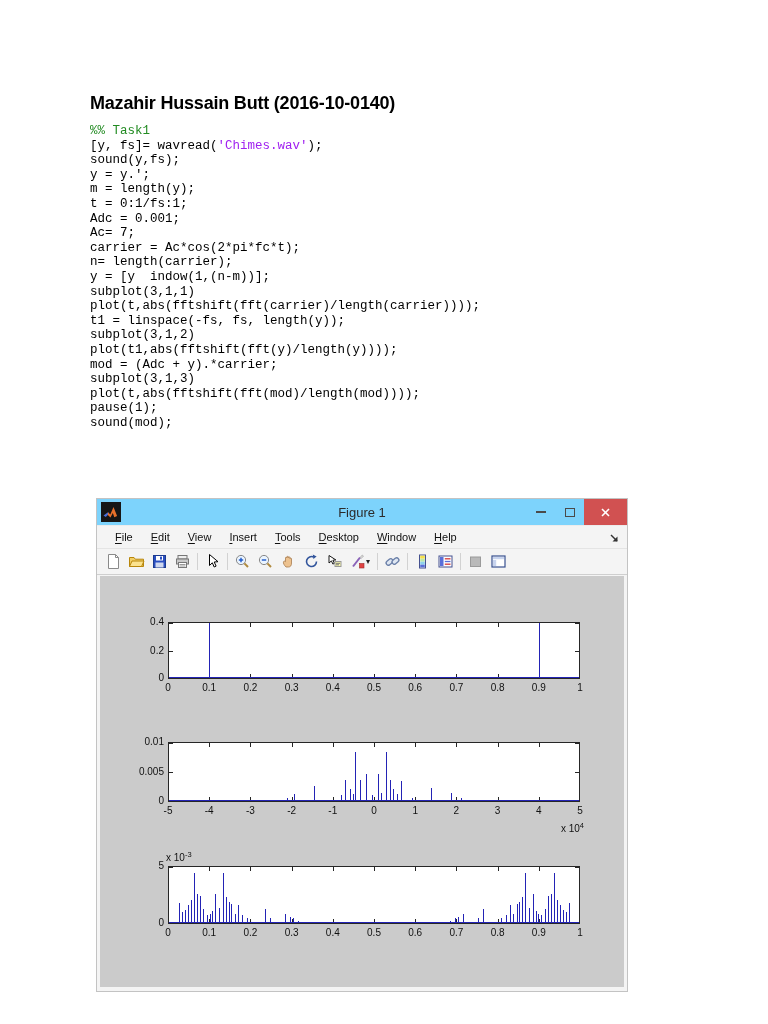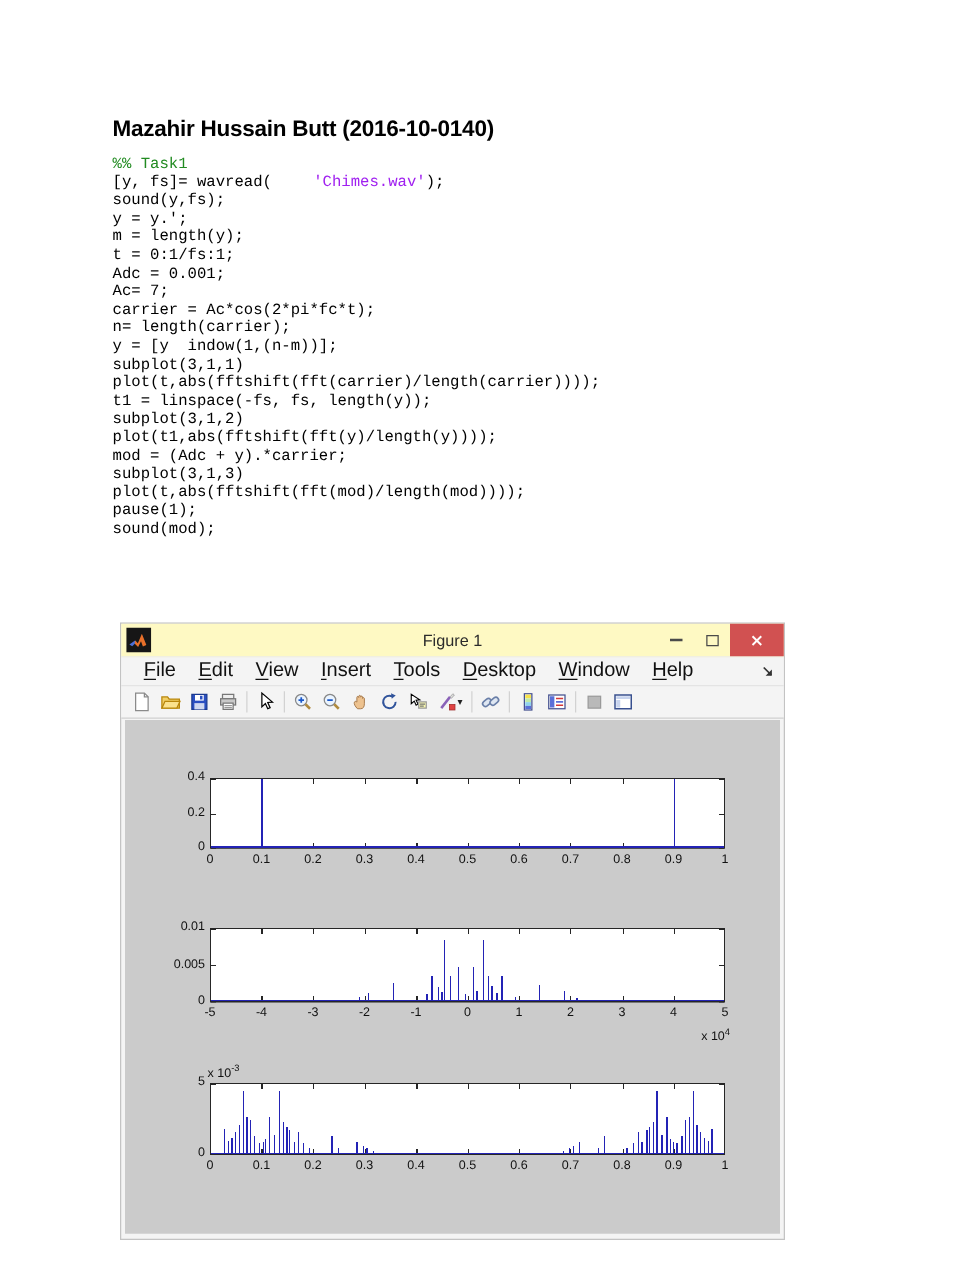--- a/index.html
+++ b/index.html
@@ -4,37 +4,37 @@
 <style>
   * { margin:0; padding:0; box-sizing:border-box; }
   html,body { width:768px; height:1024px; }
   body { background:#ffffff; font-family:"Liberation Sans", sans-serif; position:relative; overflow:hidden; }
 
   .doc-header { position:absolute; left:90px; top:93px; font-size:18px; font-weight:bold; color:#000; letter-spacing:-0.2px; }
 
   .code { position:absolute; left:90px; top:124px; font-family:"Liberation Mono", monospace; font-size:12.5px; line-height:14.6px; color:#000; }
   .code-line { white-space:pre; }
   .code .comment { color:#228b22; }
-  .code .string  { color:#a020f0;margin-left:33px; }
+  .code .string  { color:#a020f0; }
 
   
   .figwin { position:absolute; left:96px; top:498px; width:532px; height:494px;
             background:#f4f4f4; border:1px solid #c3c3c3; }
 
-  .titlebar { position:relative; height:27px; background:#fef9c3; border-bottom:1px solid #ececec; display:flex; align-items:center; }
+  .titlebar { position:relative; height:27px; background:#7dd3fc; border-bottom:1px solid #ececec; display:flex; align-items:center; }
   .appicon { position:absolute; left:4px; top:3px; width:20px; height:20px; }
   .wtitle { position:absolute; left:0; right:0; text-align:center; font-size:13px; color:#2b2b2b; }
   .winbtns { position:absolute; right:0px; top:0px; height:26px; display:flex; }
   .wbtn { width:29px; height:26px; display:flex; align-items:center; justify-content:center; }
   .wbtn.close { width:43px; background:#d15151; }
   .min-glyph { width:10px; height:2px; background:#4a4a4a; }
   .max-glyph { width:10px; height:9px; border:1.5px solid #4a4a4a; background:transparent; }
 
   .menubar { position:relative; height:23px; display:flex; align-items:center; padding-left:9px; background:#f4f4f4; border-bottom:1px solid #e4e4e4; }
-  .menuitem { font-size:16px; color:#111; padding:0 9px; }
+  .menuitem { font-size:11px; color:#111; padding:0 9px; }
   .menuitem u { text-underline-offset:2px; }
   .dockarrow { position:absolute; right:6px; top:5px; width:13px; height:13px; }
 
   .toolbar { height:26px; display:flex; align-items:center; padding-left:5px; background:#f4f4f4; border-bottom:1px solid #cfcfcf; }
   .tbtn { width:23px; height:22px; display:flex; align-items:center; justify-content:center; }
   .tsep { width:1px; height:17px; background:#d2d2d2; margin:0 3px; }
   .caret { font-size:8px; color:#222; margin-left:-3px; width:8px; }
 
   .canvas { position:absolute; left:3px; right:3px; top:77px; bottom:4px; background:#cbcbcb; }
 

